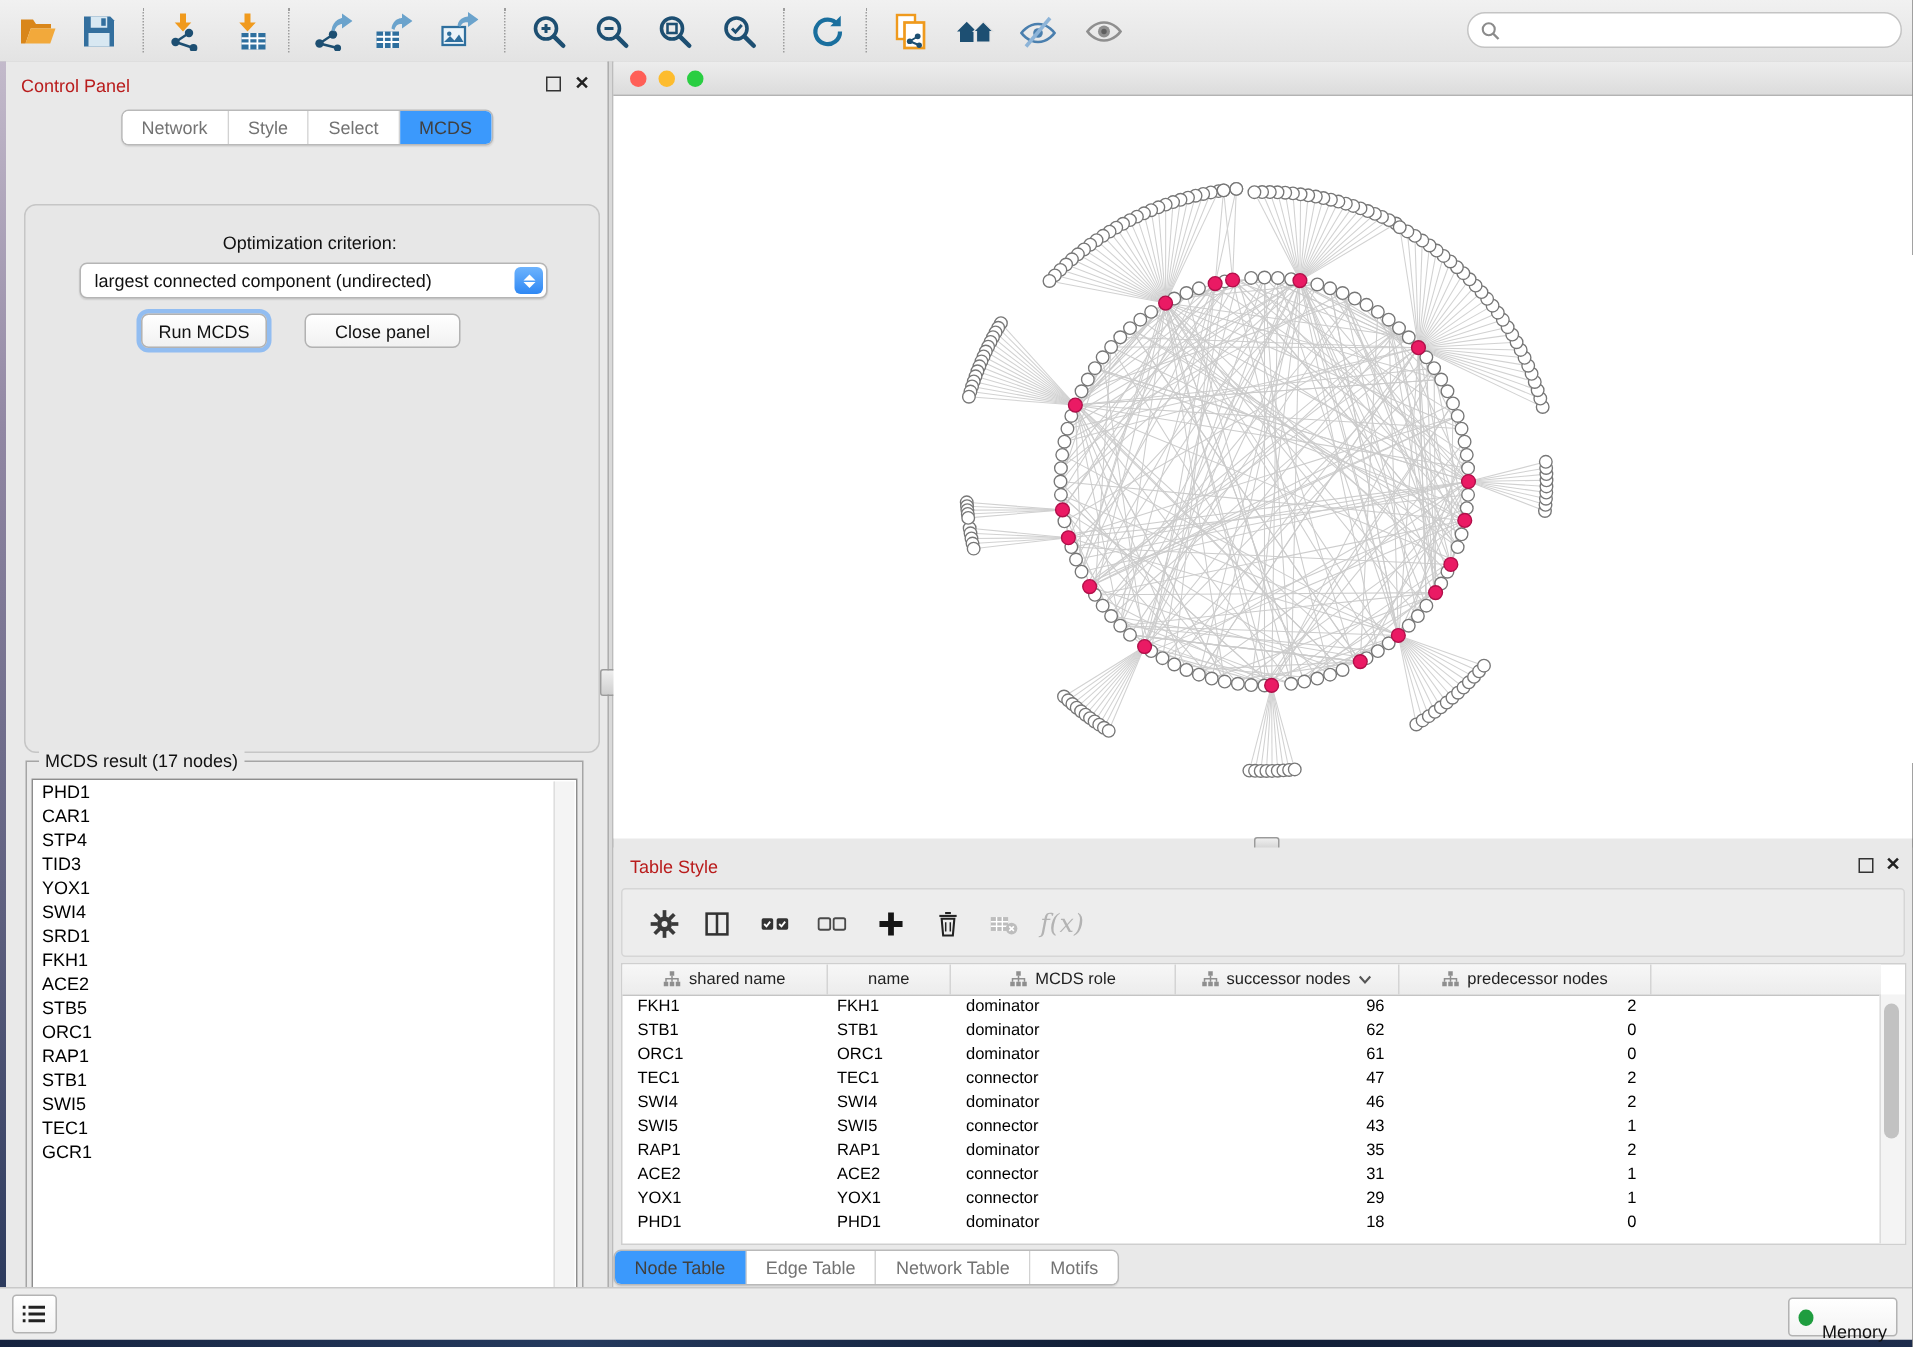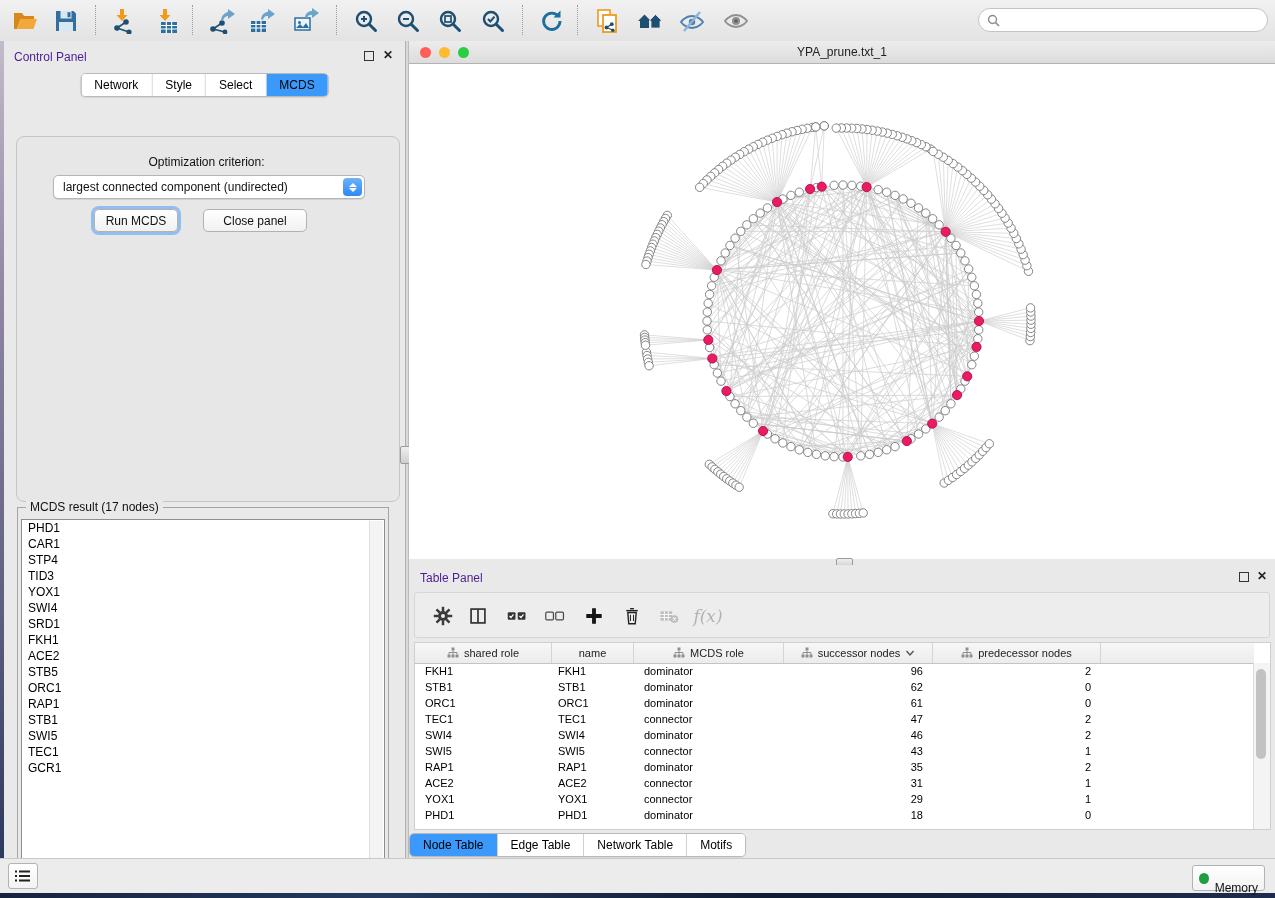--- a/index.html
+++ b/index.html
@@ -17,31 +17,31 @@
         border:1px solid #c4c4c4;border-radius:12px;display:flex;align-items:center;padding:0 8px;box-sizing:border-box;}
   .searchwrap input{border:none;outline:none;flex:1;font-size:12px;background:transparent;
         font-family:"Liberation Sans","DejaVu Sans",sans-serif;}
   
   .leftstrip{left:0;top:41px;width:4px;height:817px;
      background:linear-gradient(#c3bacb 0%,#9187a3 30%,#5d5f7e 70%,#2c3a5d 100%);}
   .wallpaper{left:0;top:893px;width:1275px;height:5px;
      background:linear-gradient(90deg,#16233f,#253a5e 30%,#101c33 60%,#1d2c4c);}
   
   .cpanel{left:4px;top:41px;width:401px;height:817px;background:#e9e9e9;}
-  .paneltitle{font-size:12px;color:#4c1d95;}
+  .paneltitle{font-size:12px;color:#b91c1c;}
   .winbtn{position:absolute;width:12px;height:12px;border:none;background:transparent;padding:0;
           display:flex;align-items:center;justify-content:center;cursor:pointer;}
   .floatglyph{width:8px;height:8px;border:1.5px solid #333;display:block;}
   .closeglyph{font-size:12px;font-weight:bold;color:#222;line-height:1;}
   .seg{position:absolute;display:flex;background:#fff;border:1px solid #b9b9b9;border-radius:5px;overflow:hidden;
        box-shadow:0 1px 1px rgba(0,0,0,.08);}
   .seg .tab{font-size:12px;padding:4px 13px;background:#fff;border:none;border-right:1px solid #d2d2d2;
-       cursor:pointer;color:#000000;font-family:inherit;}
+       cursor:pointer;color:#737373;font-family:inherit;}
   .seg .tab:last-child{border-right:none;}
-  .seg .tab.sel{background:#3b99fc;color:#000000;}
+  .seg .tab.sel{background:#3b99fc;color:#404040;}
   .cbox{left:12px;top:95px;width:382px;height:364px;background:#e7e7e7;border:1px solid #c6c6c6;border-radius:8px;}
   .optlabel{left:4px;top:114px;width:397px;text-align:center;font-size:12px;color:#111;}
   .combo{left:49px;top:134px;width:312px;height:24px;background:#fff;border:1px solid #b5b5b5;border-radius:5px;
          display:flex;align-items:center;box-sizing:border-box;cursor:pointer;box-shadow:0 1px 1px rgba(0,0,0,.1);}
   .combo .val{flex:1;font-size:12px;padding-left:9px;color:#111;white-space:nowrap;overflow:hidden;}
   .stepper{width:19px;height:18px;margin-right:2px;border-radius:4px;
            background:linear-gradient(#6db3fd,#2f88f4);display:flex;flex-direction:column;align-items:center;justify-content:center;gap:1px;}
   .stepper i{display:block;width:0;height:0;border-left:4px solid transparent;border-right:4px solid transparent;}
   .stepper .up{border-bottom:4px solid #fff;}
   .stepper .dn{border-top:4px solid #fff;}
@@ -292,21 +292,20 @@
     </div>
   </div>
 
   <div class="abs vsplit"></div>
   <div class="abs vhandle"></div>
 
   <div class="abs nettitle">
     <button class="traffic" style="left:11px;background:#ff5f57"></button>
     <button class="traffic" style="left:30px;background:#fdbc2e"></button>
     <button class="traffic" style="left:49px;background:#2ace42"></button>
-    <div class="nettitletext">YPA_prune.txt_1</div>
   </div>
   <div class="abs netcanvas">
     <svg width="866" height="495" style="position:absolute;left:0;top:0">
         <g stroke="#8f8f8f" stroke-width="0.7" opacity="0.45">
           <line x1="307.90299577891693" y1="206.05350329543595" x2="416.24843785807303" y2="122.16349885316177"></line>
           <line x1="307.90299577891693" y1="206.05350329543595" x2="407.4677162058065" y2="390.3867981348393"></line>
           <line x1="307.90299577891693" y1="206.05350329543595" x2="381.95505319834785" y2="382.647616421535"></line>
           <line x1="307.90299577891693" y1="206.05350329543595" x2="559.647616421535" y2="309.0449468016522"></line>
           <line x1="307.90299577891693" y1="206.05350329543595" x2="320.9201327268538" y2="181.4424483093341"></line>
           <line x1="307.90299577891693" y1="206.05350329543595" x2="407.4677162058065" y2="390.3867981348393"></line>
@@ -970,21 +969,21 @@
           <circle cx="354.06120568822365" cy="367.0263112349928" r="4.6000000000000005" fill="#ea1a64" stroke="#b0104a" stroke-width="0.9"></circle>
           <circle cx="317.4252471045127" cy="327.0451781877674" r="4.6000000000000005" fill="#ea1a64" stroke="#b0104a" stroke-width="0.9"></circle>
           <circle cx="303.26840935238863" cy="294.486680391112" r="4.6000000000000005" fill="#ea1a64" stroke="#b0104a" stroke-width="0.9"></circle>
           <circle cx="299.32354265114645" cy="275.9275417305689" r="4.6000000000000005" fill="#ea1a64" stroke="#b0104a" stroke-width="0.9"></circle>
         </g>
       </svg>
   </div>
   <div class="abs hhandle"></div>
 
   <div class="abs tpanel">
-    <div class="abs paneltitle" style="left:11px;top:6px">Table Panel</div>
+    <div class="abs paneltitle" style="left:11px;top:6px">Table Style</div>
     <button class="winbtn" style="left:829px;top:6px">
         <span class="floatglyph"></span>
       </button>
     <button class="winbtn" style="left:847px;top:5px">
         <span class="closeglyph">✕</span>
       </button>
 
     <div class="ttool">
       <button class="titem" style="left:12px">
         <svg width="20" height="20" viewBox="0 0 26 26">
@@ -1052,21 +1051,21 @@
         <div class="th" style="width:137px">
           <svg width="12" height="12" viewBox="0 0 12 12">
               <g fill="#8f8f8f">
                 <rect x="4.5" y="0.5" width="3" height="3"></rect>
                 <rect x="0.5" y="7.5" width="3" height="3"></rect>
                 <rect x="4.5" y="7.5" width="3" height="3"></rect>
                 <rect x="8.5" y="7.5" width="3" height="3"></rect>
               </g>
               <path d="M6 3.5v2M2 7.5V5.5h8v2M6 5.5v2" stroke="#8f8f8f" fill="none"></path>
             </svg>
-          <span>shared role</span>
+          <span>shared name</span>
         </div>
         <div class="th" style="width:82px">
           <span>name</span>
         </div>
         <div class="th" style="width:150px">
           <svg width="12" height="12" viewBox="0 0 12 12">
               <g fill="#8f8f8f">
                 <rect x="4.5" y="0.5" width="3" height="3"></rect>
                 <rect x="0.5" y="7.5" width="3" height="3"></rect>
                 <rect x="4.5" y="7.5" width="3" height="3"></rect>

